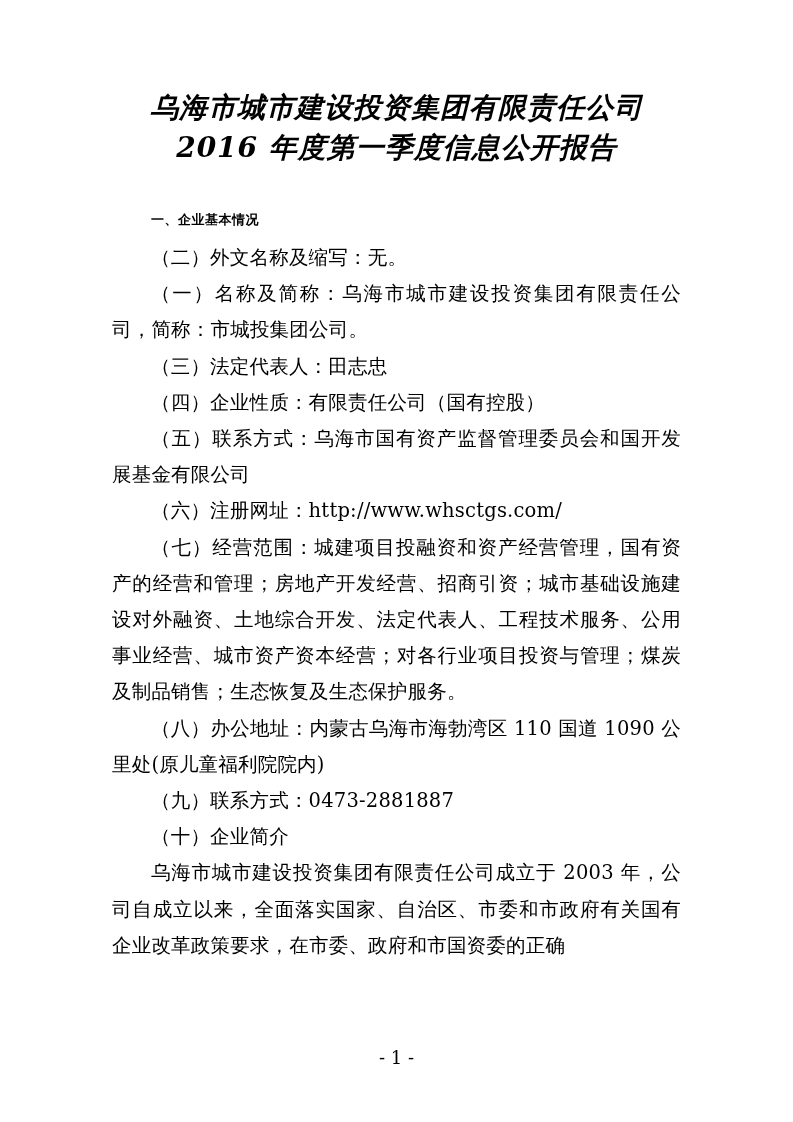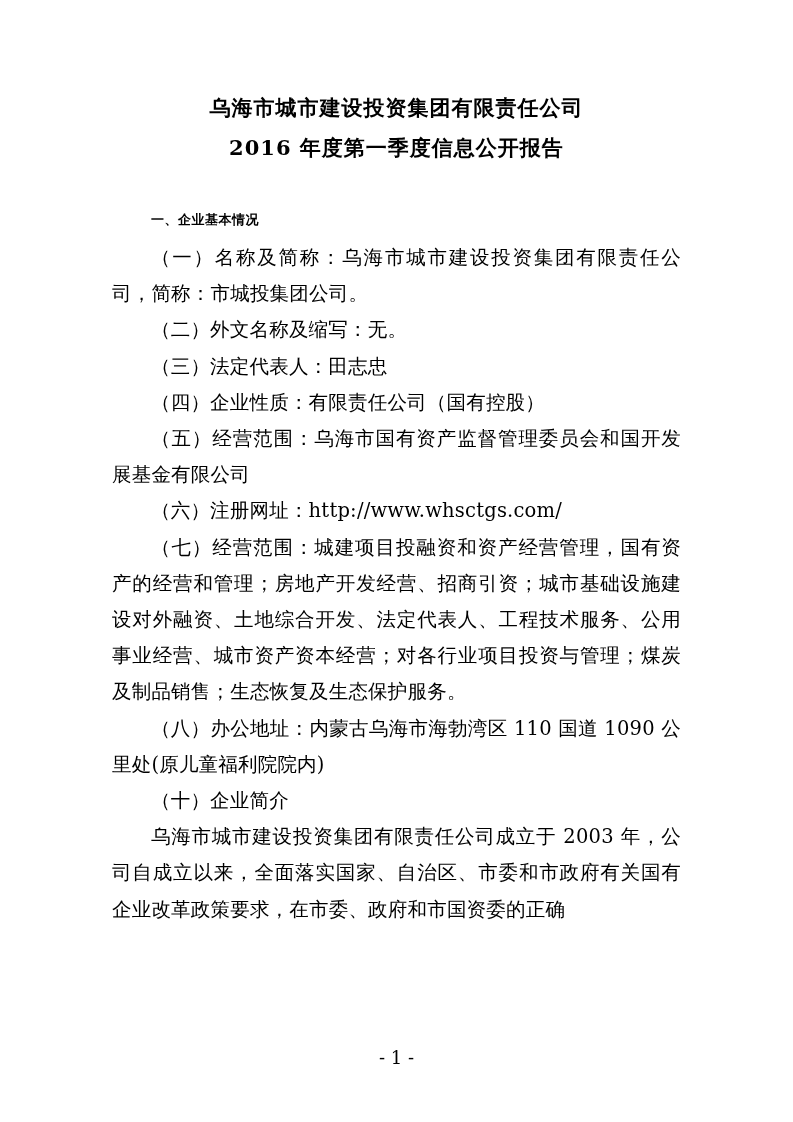--- a/index.html
+++ b/index.html
@@ -20,24 +20,25 @@
     top: 0;
     left: 0;
     width: 793px;
     height: 1122px;
     box-sizing: border-box;
     padding: 88px 112px 60px 112px;
   }
   .doc-title {
     text-align: center;
     font-weight: bold;
-    font-size: 21px;
+    font-size: 28px;
     line-height: 40px;
     letter-spacing: 1px;
     margin: 0 0 34px 0;
+    font-style: italic;
   }
   .doc-title .line {
     display: block;
     white-space: nowrap;
   }
   .section-heading {
     font-weight: bold;
     font-size: 13px;
     line-height: 36px;
     text-indent: 39px;
@@ -71,25 +72,26 @@
 
 <div class="page">
 
   <h1 class="doc-title">
     <span class="line">乌海市城市建设投资集团有限责任公司</span>
     <span class="line">2016 年度第一季度信息公开报告</span>
   </h1>
 
   <p class="section-heading">一、企业基本情况</p>
 
+  <p class="para nojust">（二）外文名称及缩写：无。</p>
   <p class="para">（一）名称及简称：乌海市城市建设投资集团有限责任公司，简称：市城投集团公司。</p>
-  <p class="para nojust">（二）外文名称及缩写：无。</p>
   <p class="para nojust">（三）法定代表人：田志忠</p>
   <p class="para nojust">（四）企业性质：有限责任公司（国有控股）</p>
-  <p class="para">（五）经营范围：乌海市国有资产监督管理委员会和国开发展基金有限公司</p>
+  <p class="para">（五）联系方式：乌海市国有资产监督管理委员会和国开发展基金有限公司</p>
   <p class="para nojust">（六）注册网址：http://www.whsctgs.com/</p>
   <p class="para">（七）经营范围：城建项目投融资和资产经营管理，国有资产的经营和管理；房地产开发经营、招商引资；城市基础设施建设对外融资、土地综合开发、法定代表人、工程技术服务、公用事业经营、城市资产资本经营；对各行业项目投资与管理；煤炭及制品销售；生态恢复及生态保护服务。</p>
   <p class="para">（八）办公地址：内蒙古乌海市海勃湾区 110 国道 1090 公里处(原儿童福利院院内)</p>
+  <p class="para nojust">（九）联系方式：0473-2881887</p>
   <p class="para nojust">（十）企业简介</p>
   <p class="para">乌海市城市建设投资集团有限责任公司成立于 2003 年，公司自成立以来，全面落实国家、自治区、市委和市政府有关国有企业改革政策要求，在市委、政府和市国资委的正确</p>
 
   <div class="page-number">- 1 -</div>
 </div>
 
 </body></html>

